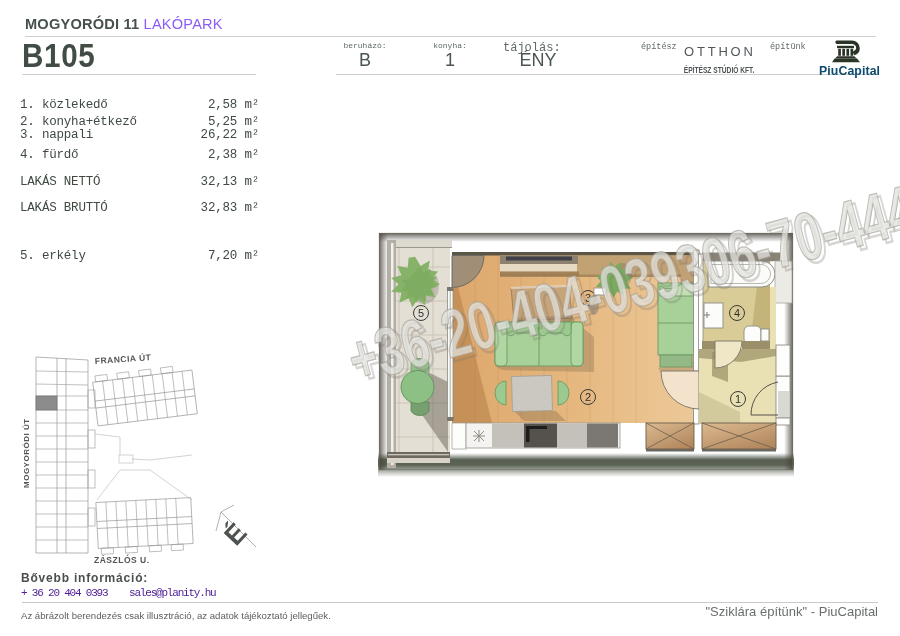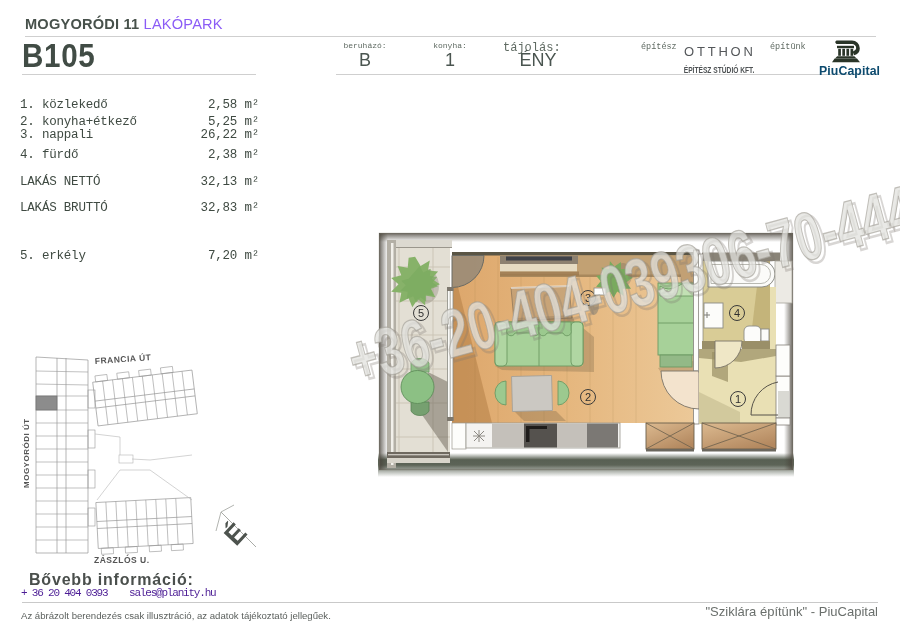--- a/index.html
+++ b/index.html
@@ -459,21 +459,21 @@
 
  <g fill="none">
   <line x1="256" y1="547" x2="221" y2="512" stroke="#a9aba7" stroke-width="1"></line>
   <polyline points="234,505 221,512 216,531" stroke="#a9aba7" stroke-width="0.9"></polyline>
   <g transform="translate(236,547) rotate(-47)">
         <text font-size="27" font-weight="bold" font-family="Liberation Sans" fill="#4d534e">É</text>
       </g>
  </g>
 </svg>
 
-<div class="abs" style="left:21px;top:571px;font-size:16px;font-weight:bold;color:#4a4f4c;letter-spacing:0.8px;margin-left:8px;">Bővebb információ:</div>
+<div class="abs" style="left:21px;top:571px;font-size:12px;font-weight:bold;color:#4a4f4c;letter-spacing:0.8px;">Bővebb információ:</div>
 
 <div class="abs" style="left:21px;top:587px;font-size:11px;font-family:'Liberation Mono',monospace;letter-spacing:-1.2px;color:#4c1d95;">+ 36 20 404 0393&nbsp;&nbsp;&nbsp;&nbsp;sales@planity.hu</div>
 
 <div class="hl" style="left:22px;top:602px;width:856px;background:#c9c9c9;"></div>
 
 <div class="abs" style="left:21px;top:610px;font-size:9.6px;color:#5a5f5c;">Az ábrázolt berendezés csak illusztráció, az adatok tájékoztató jellegűek.</div>
 
 <div class="abs" style="right:22px;top:604px;font-size:13px;color:#6a6f6c;">"Sziklára építünk" - PiuCapital</div>
 
 </body></html>

